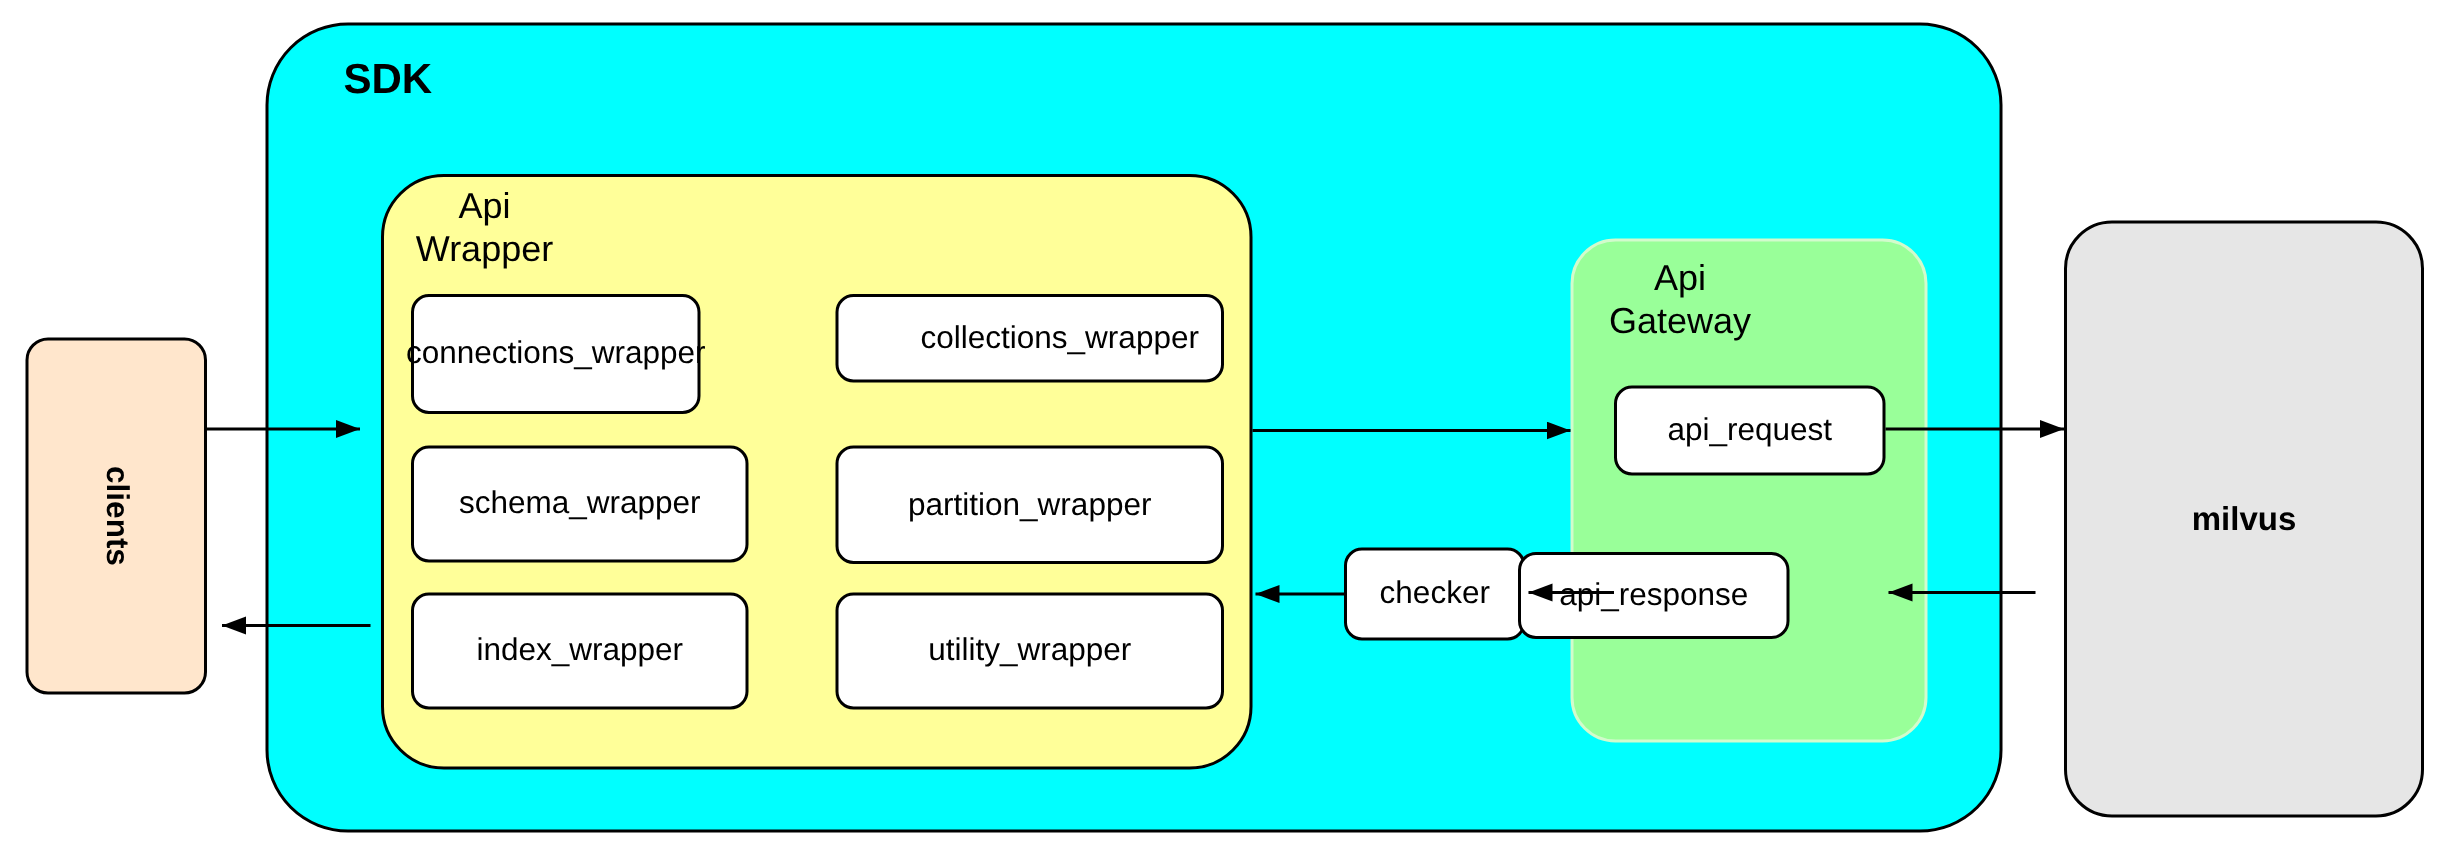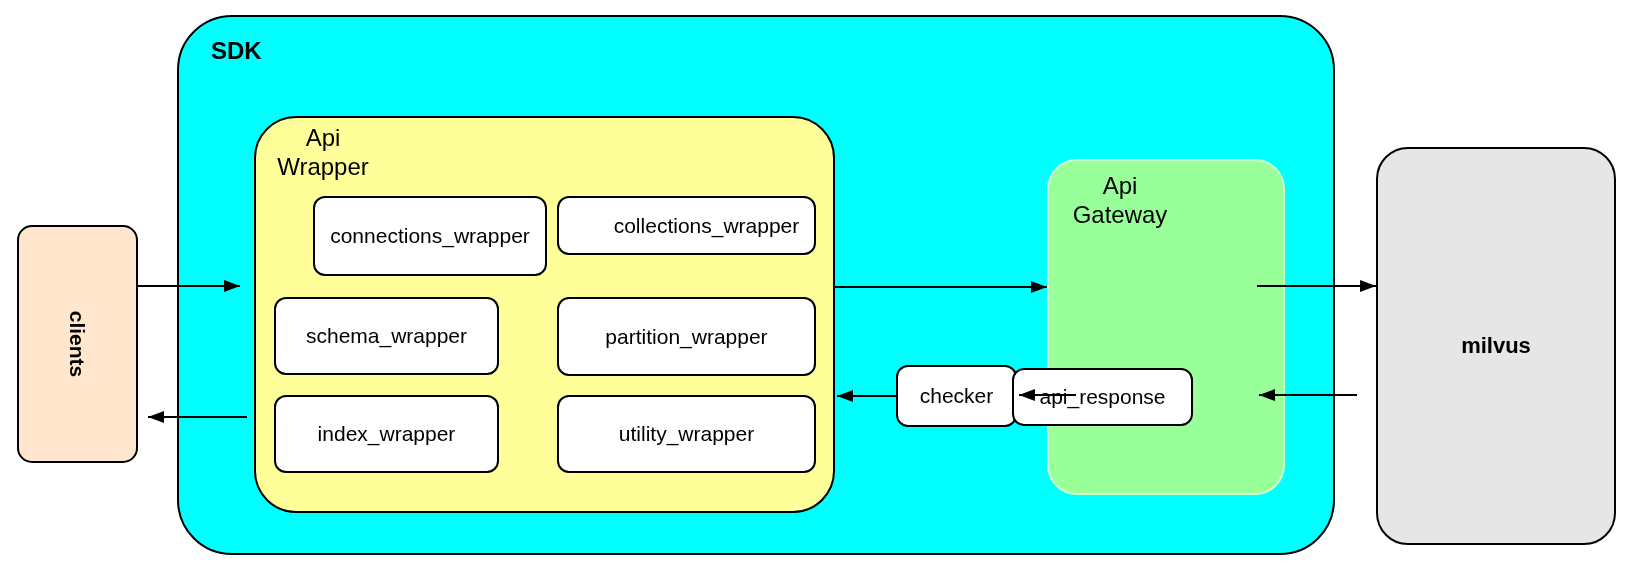--- a/index.html
+++ b/index.html
@@ -17,22 +17,22 @@
   .abs { position: absolute; }
 
   
   .group { border: 2px solid #000; }
 
   .sdk-group {
     left: 177px; top: 15px; width: 1158px; height: 540px;
     border-radius: 55px;
   }
   .sdk-label {
-    position: absolute; left: 32px; top: 20px;
-    font-size: 24px; font-weight: bold; color: #000;
+    position: absolute; left: 50px; top: 20px;
+    font-size: 28px; font-weight: bold; color: #000;
   }
 
   .wrapper-group {
     left: 254px; top: 116px; width: 581px; height: 397px;
     border-radius: 42px;
   }
   .gateway-group {
     left: 1047px; top: 159px; width: 238px; height: 336px;
     border: 2px solid #d2fbcc;
     border-radius: 30px;
@@ -71,21 +71,21 @@
   }
   .clients-node .vtext { transform: rotate(90deg); }
 
   .milvus-node {
     left: 1376px; top: 147px; width: 240px; height: 398px;
     border-radius: 32px;
     font-weight: bold;
     font-size: 22px;
   }
 
-  .m-conn  { left: 274px; top: 196px; width: 234px; height: 80px; margin-left: 39px; }
+  .m-conn  { left: 274px; top: 196px; width: 193px; height: 80px; }
   .m-coll  { left: 557px; top: 196px; width: 259px; height: 59px; padding-left: 40px; }
   .m-schm  { left: 274px; top: 297px; width: 225px; height: 78px; text-align: center; }
   .m-part  { left: 557px; top: 297px; width: 259px; height: 79px; }
   .m-indx  { left: 274px; top: 395px; width: 225px; height: 78px; }
   .m-util  { left: 557px; top: 395px; width: 259px; height: 78px; }
 
   .checker-node { left: 896px; top: 365px; width: 121px; height: 62px; }
   .request-node  { left: 1076px; top: 257px; width: 181px; height: 60px; }
   .response-node { left: 1012px; top: 368px; width: 181px; height: 58px; }
 
@@ -130,20 +130,21 @@
 
   <div class="node m-conn">connections_wrapper</div>
   <div class="node m-coll">collections_wrapper</div>
   <div class="node m-schm">schema_wrapper</div>
   <div class="node m-part">partition_wrapper</div>
   <div class="node m-indx">index_wrapper</div>
   <div class="node checker-node">checker</div>
 
   <div class="node m-util">utility_wrapper</div>
 
+  <div class="node request-node">api_request</div>
   <div class="node response-node">api_response</div>
 
   <svg class="edges" viewBox="0 0 1634 574">
     <defs>
       <marker id="ah" markerUnits="userSpaceOnUse" markerWidth="18" markerHeight="14" refX="16" refY="6" orient="auto">
         <path d="M0,0 L16,6 L0,12 Z" fill="#000"></path>
       </marker>
     </defs>
     <line class="edge" x1="136" y1="286" x2="240" y2="286" marker-end="url(#ah)"></line>
     <line class="edge" x1="247" y1="417" x2="148" y2="417" marker-end="url(#ah)"></line>

